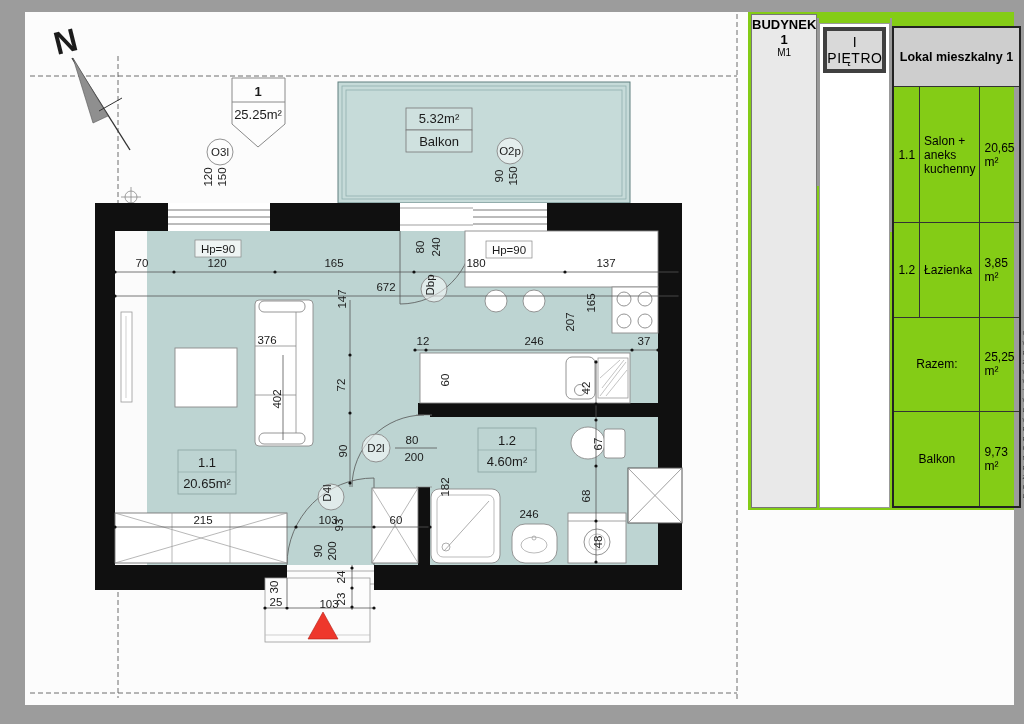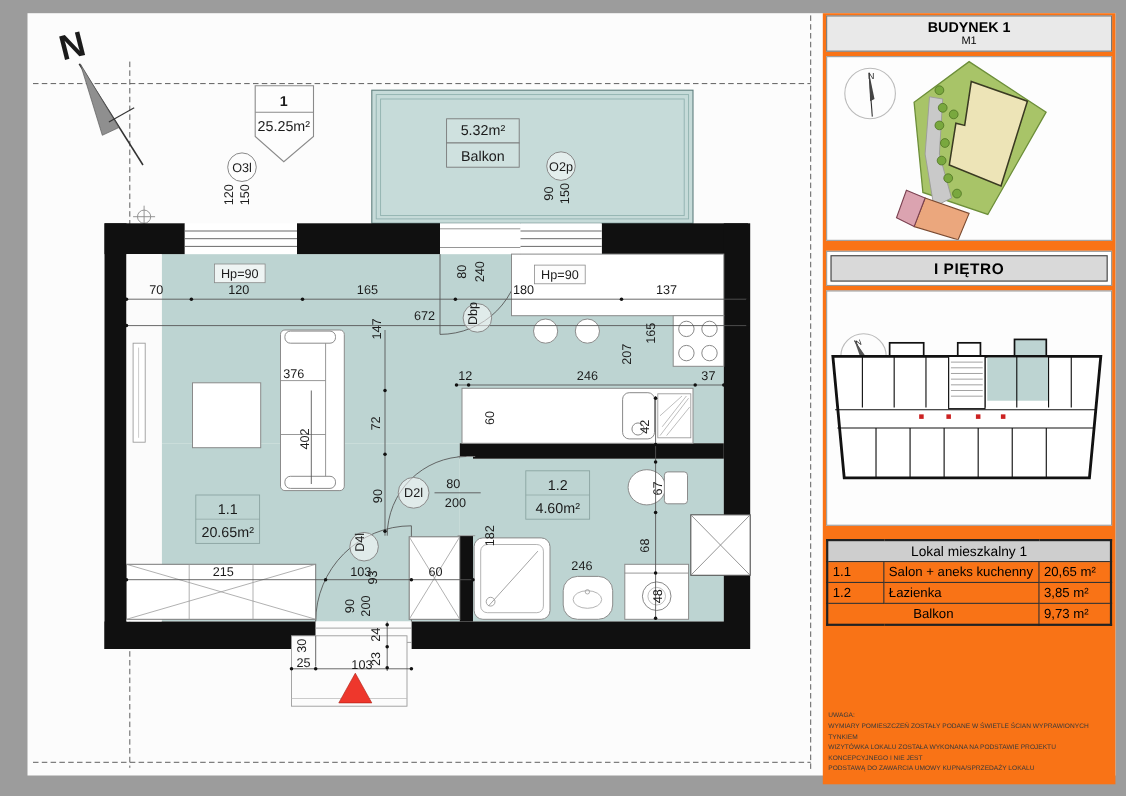--- a/index.html
+++ b/index.html
@@ -6,33 +6,33 @@
   body{width:1024px;height:724px;background:#9c9c9c;position:relative;overflow:hidden;
        font-family:"Liberation Sans",sans-serif}
   #stage{position:absolute;left:0;top:0;width:1024px;height:724px}
   svg text{font-family:"Liberation Sans",sans-serif;fill:#1b1b1b}
   .t11{font-size:11.5px;text-anchor:middle}
   .t13{font-size:13px;text-anchor:middle}
   .dimline{stroke:#555;stroke-width:0.8;fill:none}
   .thin{stroke:#8a8a8a;stroke-width:0.9;fill:#fff}
   .wall{fill:#101010}
   
-  #panel{position:absolute;left:748px;top:12px;width:266px;height:701px;background:#f97316;
-         display:flex;flex-direction:column;box-sizing:border-box;padding:2px 3px}
+  #panel{position:absolute;left:748px;top:12px;width:266px;height:498px;background:#84cc16;
+         display:flex;flex-direction:row;box-sizing:border-box;padding:2px 3px}
   .hdrbox{border:1px solid #777;background:#e9e9e9;text-align:center;padding:2px 0 3px}
   .hdrbox .b1{font-size:13px;font-weight:bold}
   .hdrbox .m1{font-size:10px}
   .sitebox{border:1px solid #999;height:166px;margin-top:4px;position:relative;background:#fdfdfd}
   .barwrap{border:1px solid #999;margin-top:9px;padding:3px;background:#fff}
-  .bar{background:#d9d9d9;border:1px solid #404040;text-align:center;font-size:14px;
-       font-weight:bold;padding:3px 0;letter-spacing:.5px}
+  .bar{background:#d9d9d9;border:4px solid #404040;text-align:center;font-size:14px;
+       font-weight:normal;padding:3px 0;letter-spacing:.5px}
   .planbox{border:1px solid #999;margin-top:4px;height:212px;position:relative;background:#fdfdfd}
   table.lok{border-collapse:collapse;width:100%;margin-top:12px;font-size:12px;border:2px solid #222}
   table.lok td{border:1px solid #333;padding:1px 4px;height:16px}
-  td.hd{background:#cecece;text-align:center;font-weight:normal;font-size:12.5px}
+  td.hd{background:#cecece;text-align:center;font-weight:bold;font-size:12.5px}
   td.no{width:42px}
   td.area{width:56px;text-align:left}
   td.cen{text-align:center}
   .note{margin-top:auto;font-size:6px;line-height:1.6;color:#3a3a3a;padding:0 2px 6px}
 </style>
 </head>
 <body>
 
 <div id="stage">
 
@@ -463,20 +463,24 @@
         <td class="no">1.1</td>
         <td>Salon + aneks kuchenny</td>
         <td class="area">20,65 m²</td>
       </tr>
       <tr>
         <td class="no">1.2</td>
         <td>Łazienka</td>
         <td class="area">3,85 m²</td>
       </tr>
       <tr>
+        <td class="cen" colspan="2">Razem:</td>
+        <td class="area">25,25 m²</td>
+      </tr>
+      <tr>
         <td class="cen" colspan="2">Balkon</td>
         <td class="area">9,73 m²</td>
       </tr>
     </tbody>
   </table>
 
   <div class="note">
     <div>UWAGA:</div>
     <div>WYMIARY POMIESZCZEŃ ZOSTAŁY PODANE W ŚWIETLE ŚCIAN WYPRAWIONYCH TYNKIEM</div>
     <div>WIZYTÓWKA LOKALU ZOSTAŁA WYKONANA NA PODSTAWIE PROJEKTU KONCEPCYJNEGO I NIE JEST</div>

